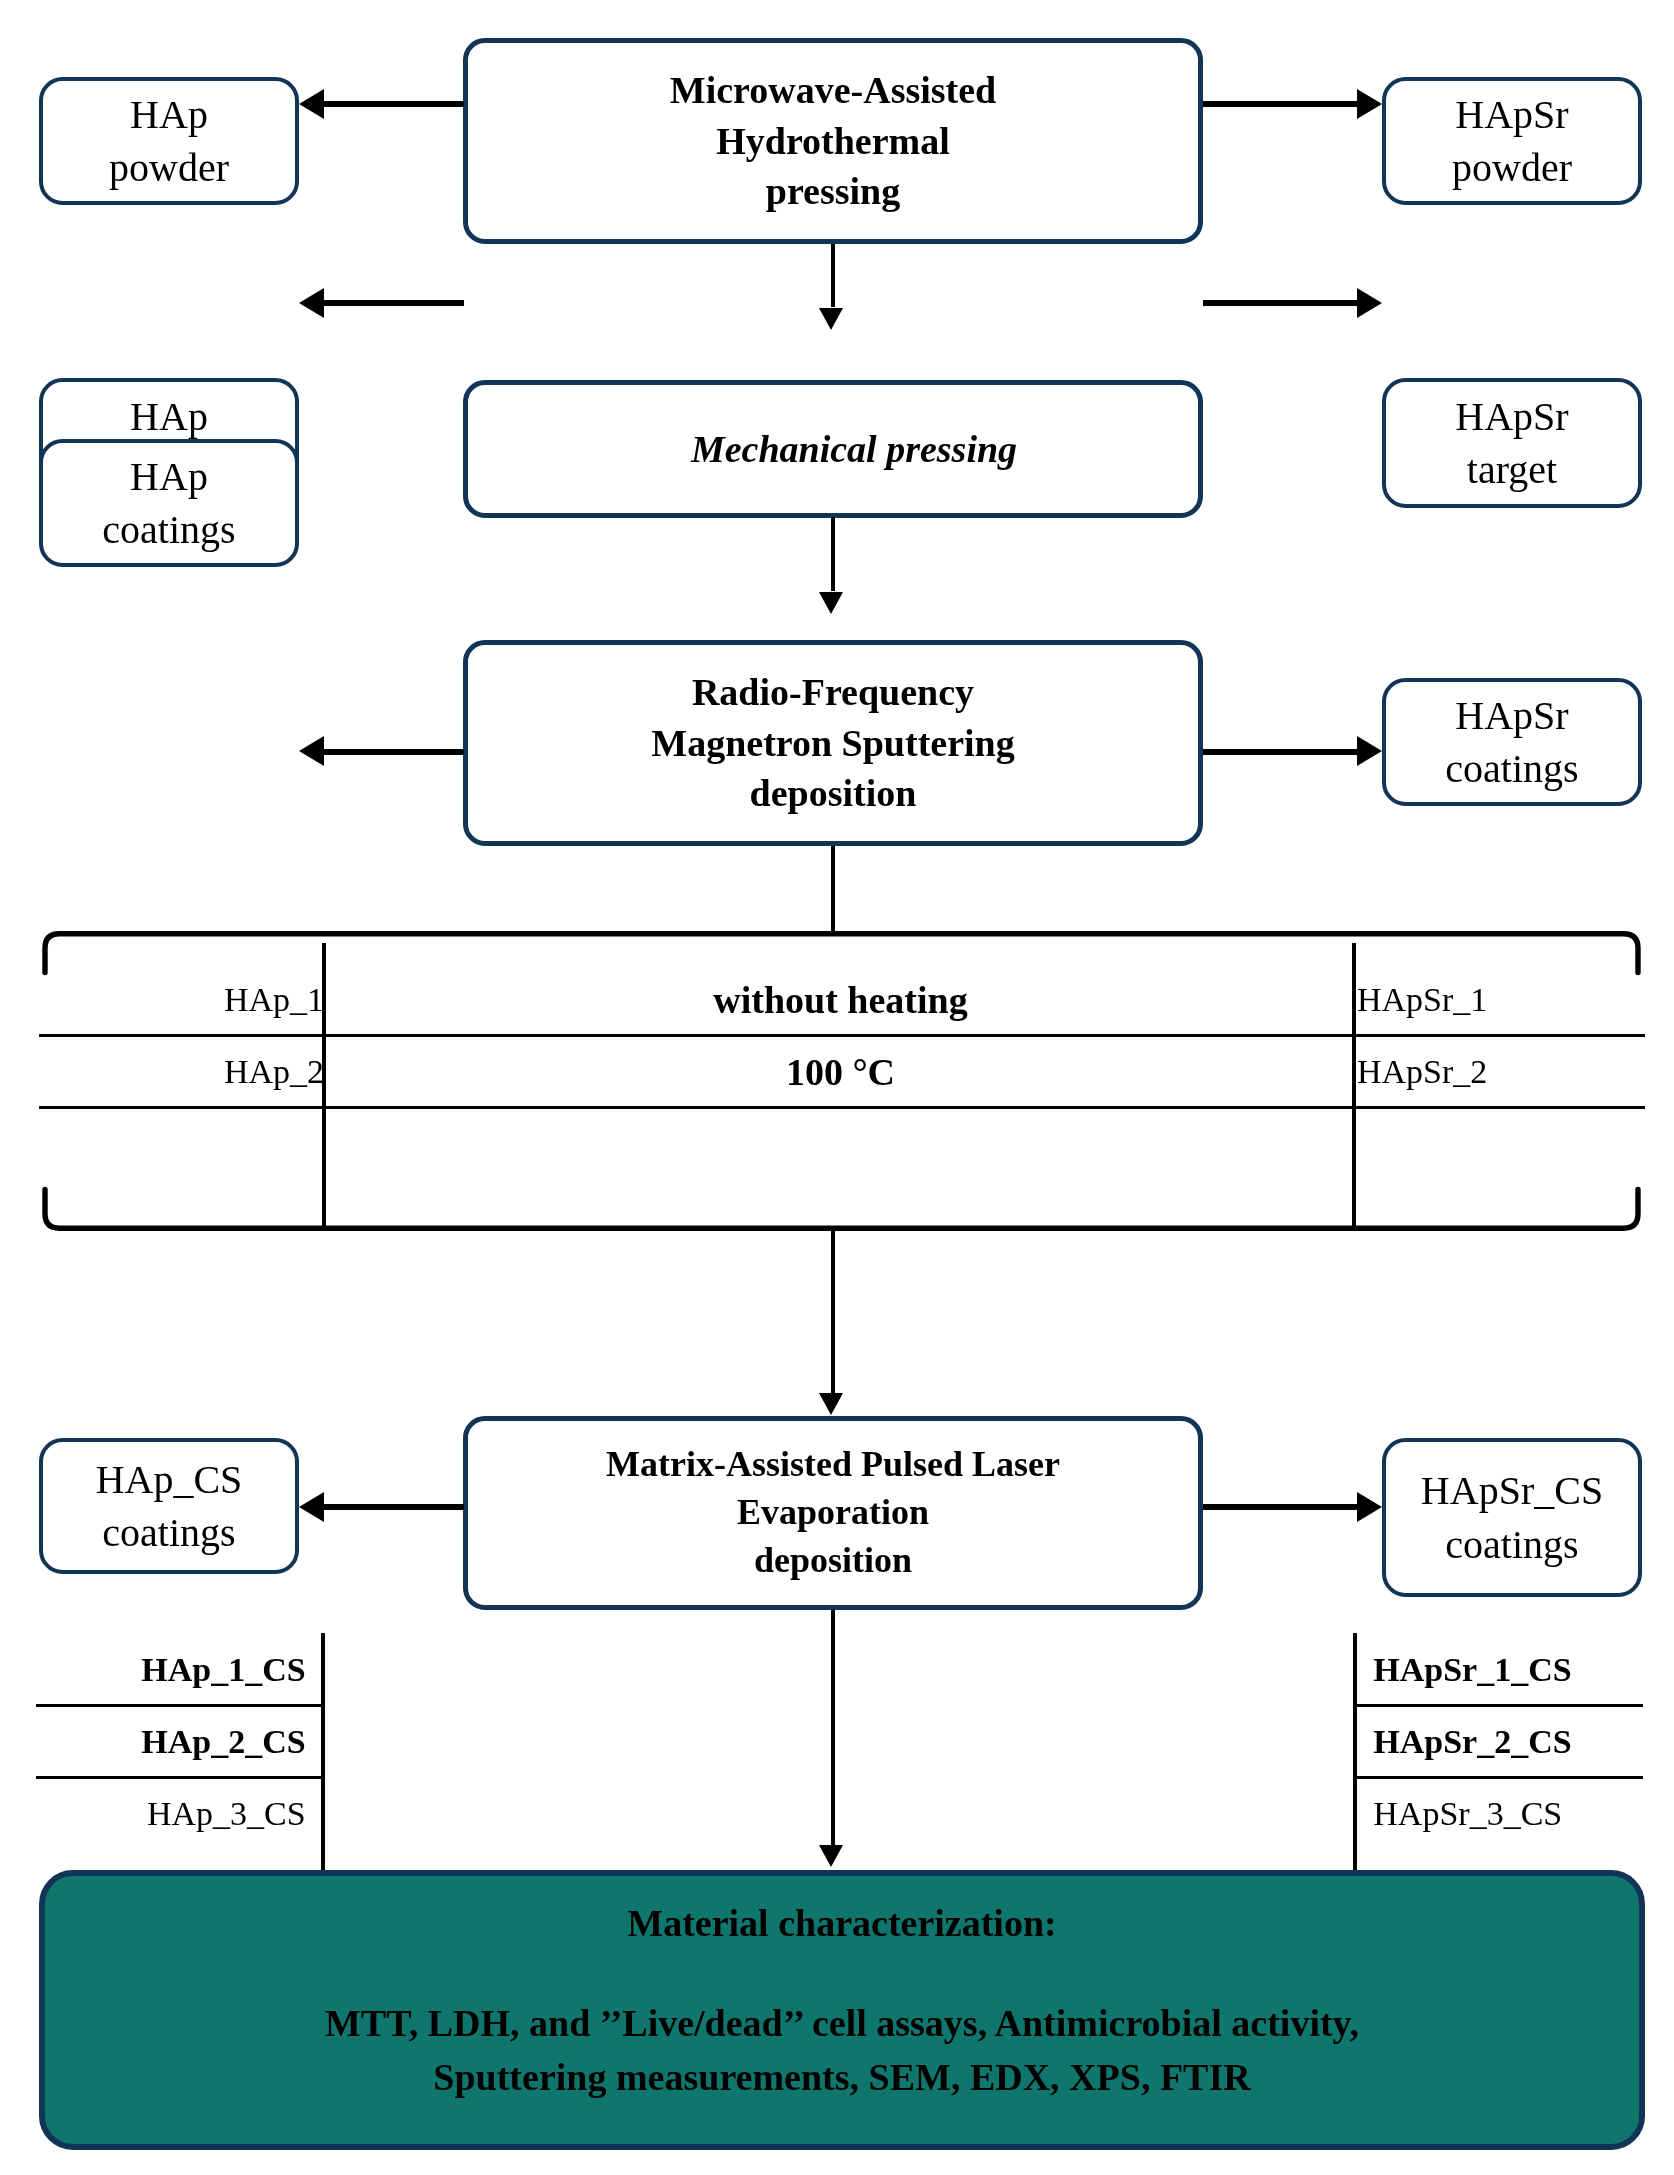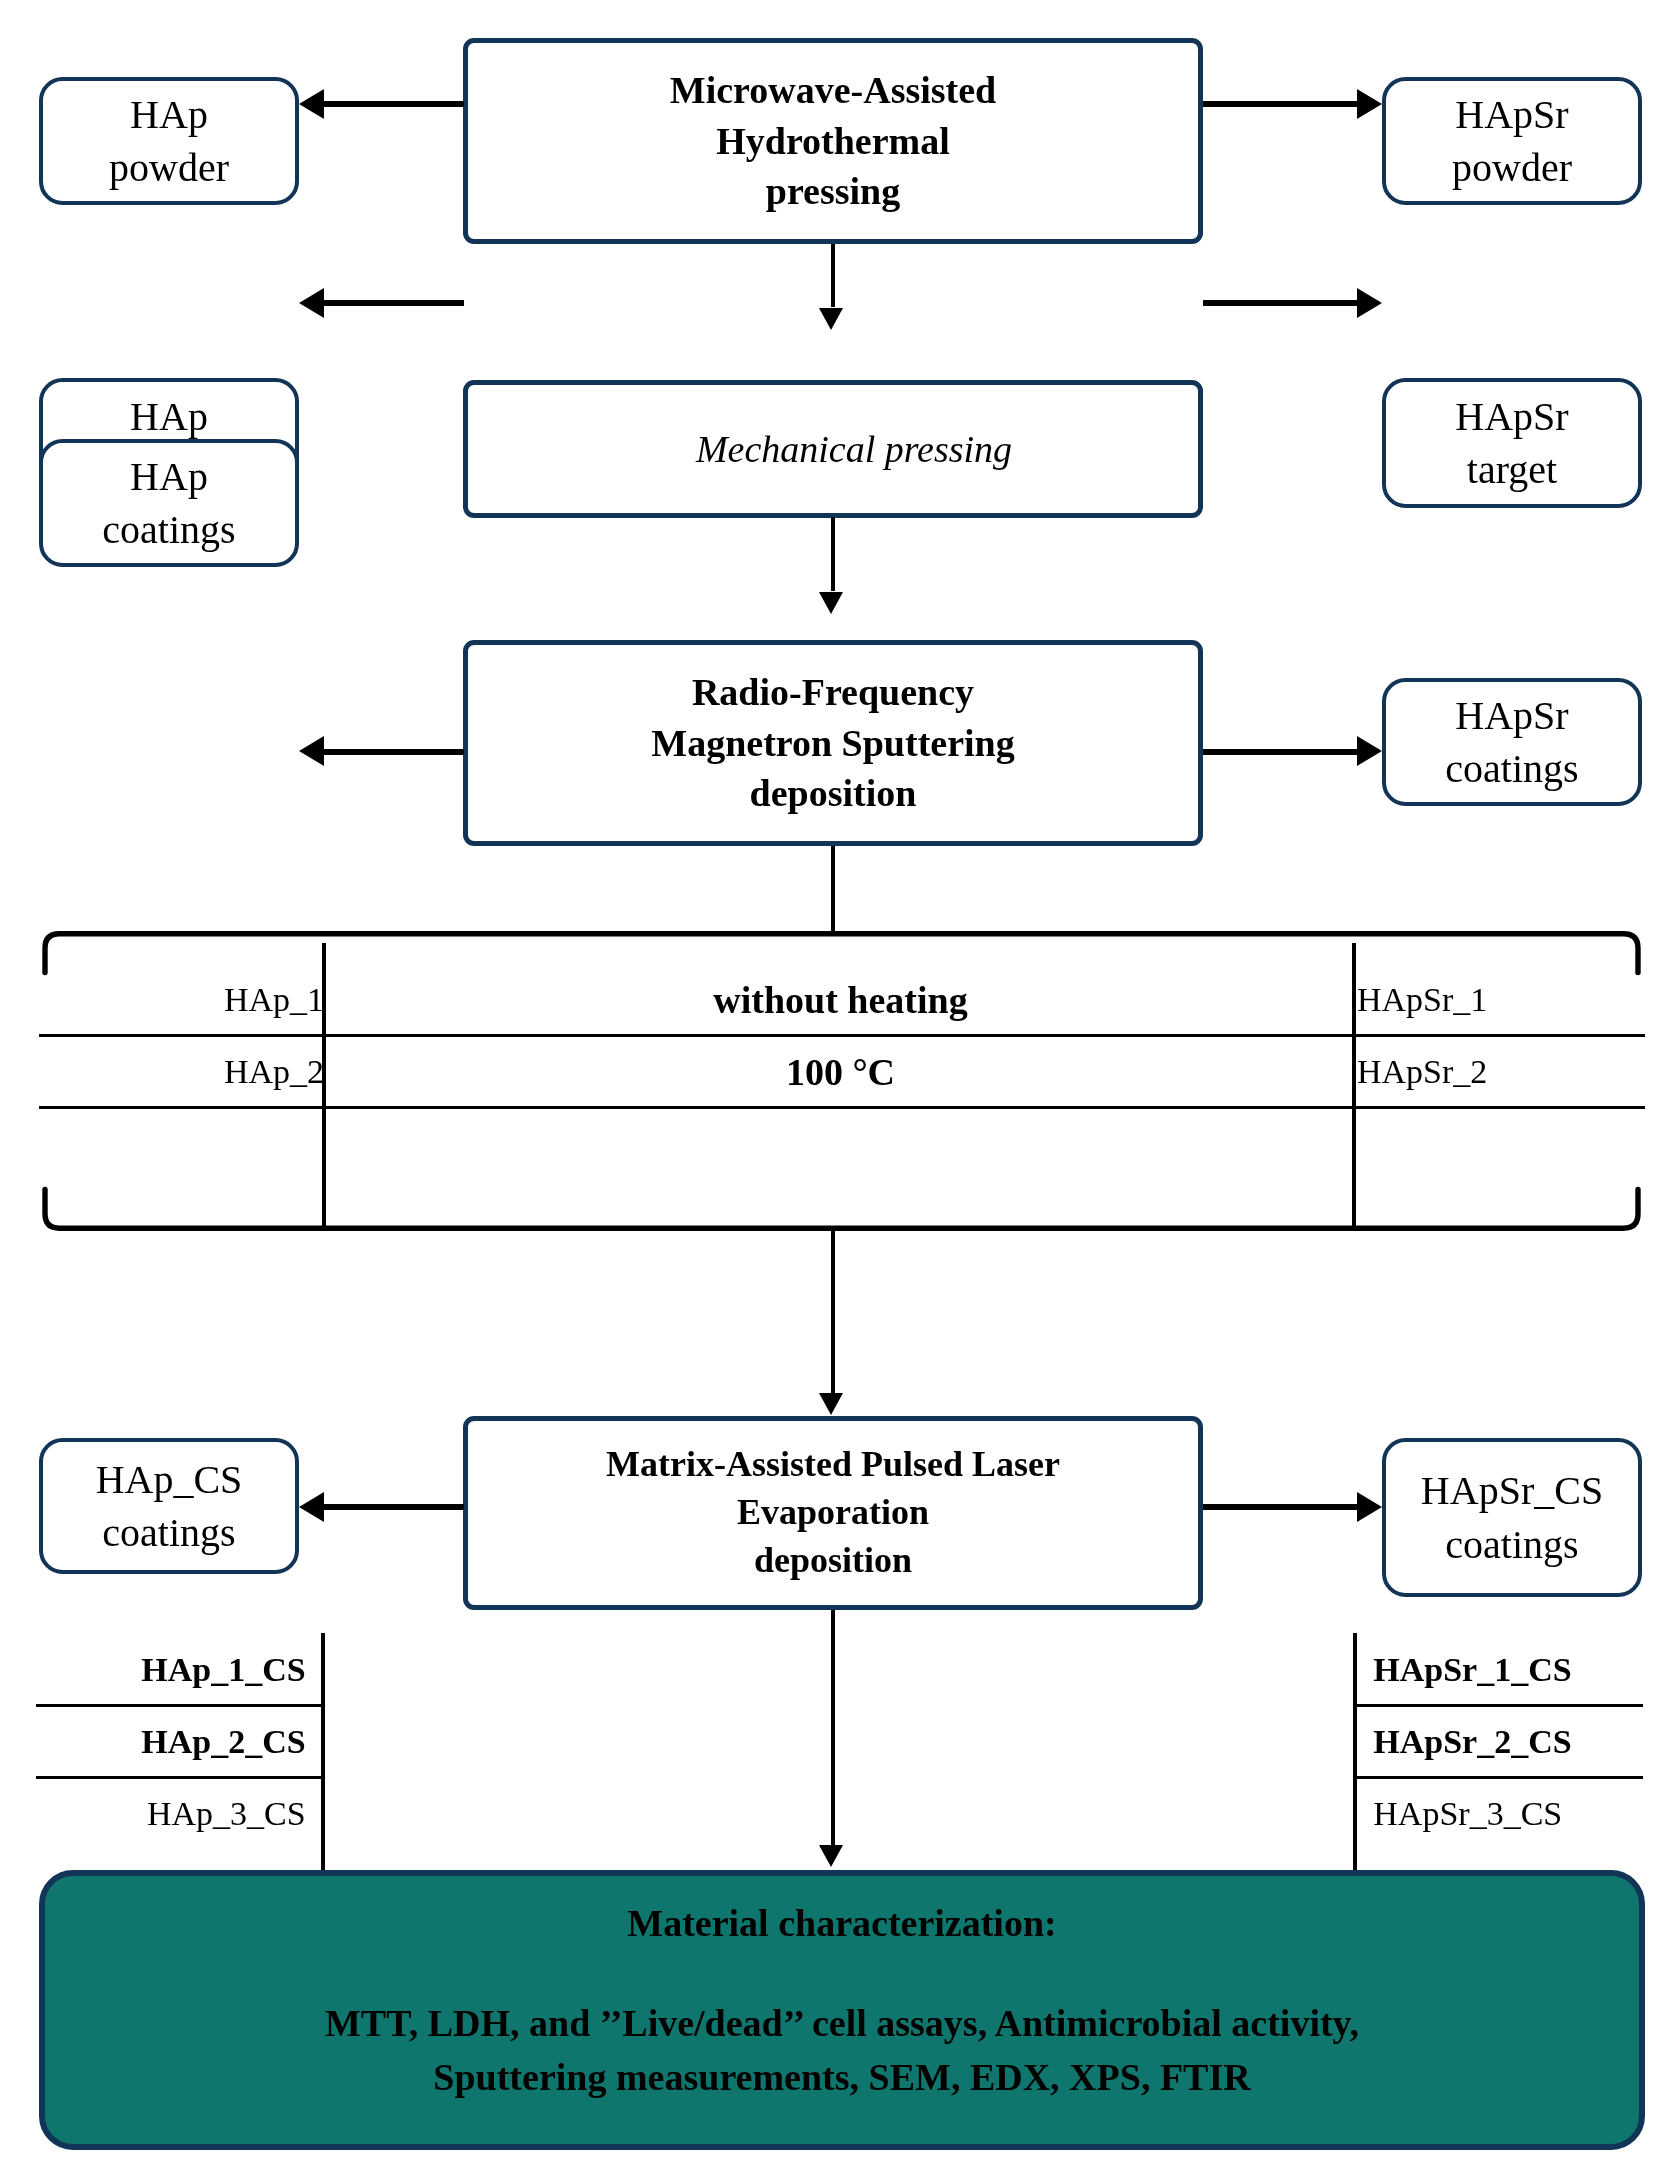--- a/index.html
+++ b/index.html
@@ -14,39 +14,39 @@
     background: #ffffff;
     font-family: "Liberation Serif", "DejaVu Serif", serif;
     color: #000000;
     overflow: hidden;
   }
   
   .rbox {
     position: absolute;
     box-sizing: border-box;
     border: 5.4px solid #123457;
-    border-radius: 11px;
+    border-radius: 22px;
     background: #ffffff;
     display: flex;
     align-items: center;
     justify-content: center;
     text-align: center;
     line-height: 1.33;
   }
   .rbox.side {
     border-width: 4.5px;
     border-radius: 23.5px;
     font-size: 40px;
   }
   .rbox.main {
     font-weight: bold;
     font-size: 38px;
   }
   .rbox.main.italicbox {
-    font-weight: normal;
+    font-weight: bold;
     font-style: italic;
     font-size: 38px;
     padding-left: 42px;
   }
   .rbox .txt { display: block; width: 100%; padding: 0 9px; }
 
   
   .vline {
     position: absolute;
     width: 3.6px;

